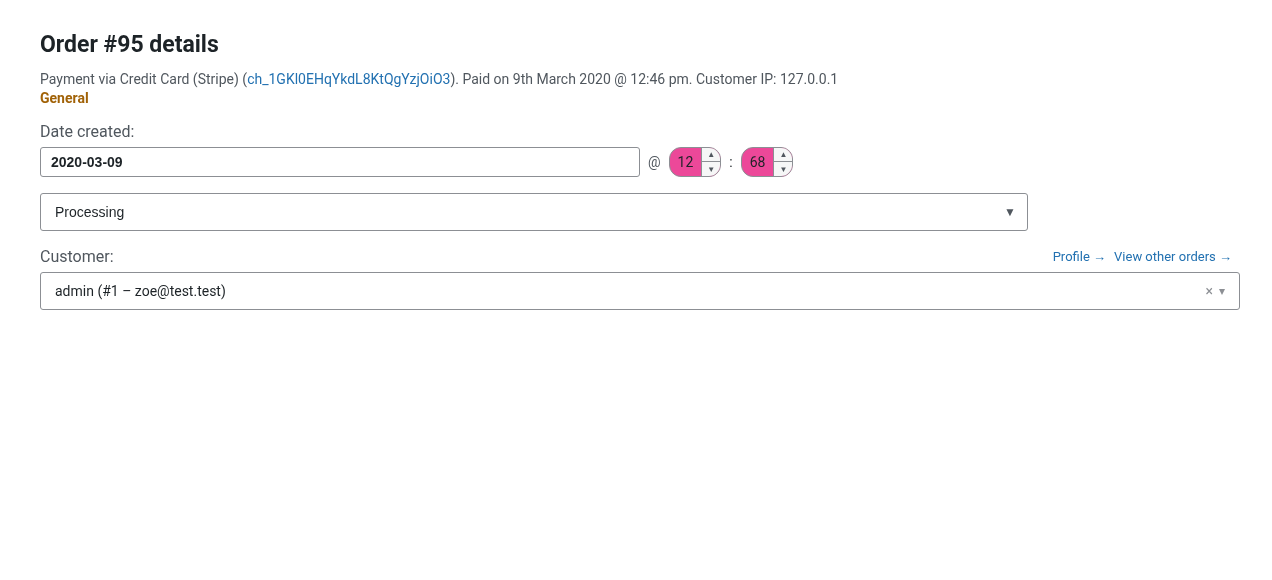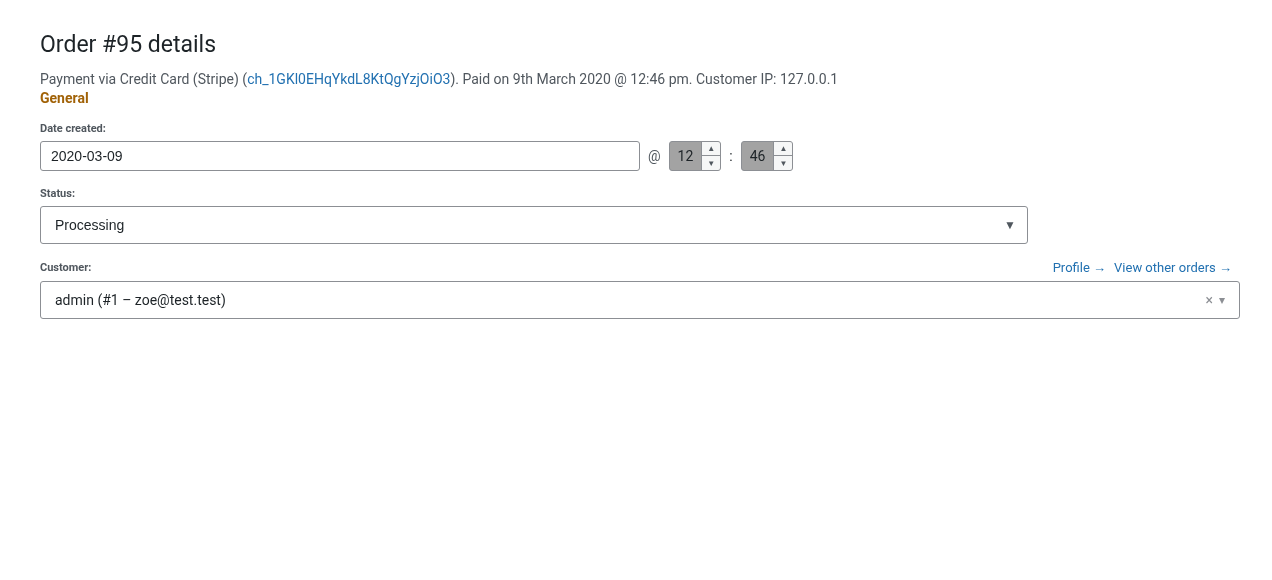--- a/index.html
+++ b/index.html
@@ -13,21 +13,21 @@
       font-size: 14px;
       color: #1d2327;
       background: #fff;
       padding: 30px 40px;
       width: 1272px;
       min-height: 580px;
     }
 
     .page-title {
       font-size: 23px;
-      font-weight: 400;
+      font-weight: 700;
       color: #1d2327;
       margin-bottom: 8px;
       line-height: 1.3;
     }
 
     .payment-info {
       font-size: 14px;
       color: #50575e;
       line-height: 1.6;
     }
@@ -43,55 +43,55 @@
       color: #a16207;
       margin-bottom: 16px;
     }
 
     .form-field {
       margin-bottom: 16px;
     }
 
     .form-label {
       display: block;
-      font-size: 11px;
+      font-size: 16px;
       color: #50575e;
       margin-bottom: 6px;
-      font-weight: bold;
     }
 
     .date-row {
       display: flex;
       align-items: center;
       gap: 8px;
     }
 
     .date-input {
       width: 600px;
       padding: 6px 10px;
       border: 1px solid #8c8f94;
       border-radius: 3px;
       font-size: 14px;
       color: #1d2327;
       background: #fff;
       outline: none;
+      font-weight: bold;
     }
 
     .at-symbol {
       font-size: 14px;
       color: #50575e;
     }
 
     .time-spinner {
       display: flex;
       align-items: center;
       border: 1px solid #8c8f94;
-      border-radius: 3px;
+      border-radius: 12px;
       overflow: hidden;
-      background: #a3a3a3;
+      background: #ec4899;
     }
 
     .time-value {
       padding: 6px 8px;
       font-size: 14px;
       color: #1d2327;
       min-width: 30px;
       text-align: center;
     }
 
@@ -226,31 +226,30 @@
     <span class="at-symbol">@</span>
     <div class="time-spinner">
       <span class="time-value">12</span>
       <div class="spinner-arrows">
         <div class="spinner-arrow">▲</div>
         <div class="spinner-arrow">▼</div>
       </div>
     </div>
     <span class="colon">:</span>
     <div class="time-spinner">
-      <span class="time-value">46</span>
+      <span class="time-value">68</span>
       <div class="spinner-arrows">
         <div class="spinner-arrow">▲</div>
         <div class="spinner-arrow">▼</div>
       </div>
     </div>
   </div>
 </div>
 
 <div class="form-field">
-  <label class="form-label">Status:</label>
   <div class="status-select-wrapper">
     <select class="status-select">
       <option value="processing" selected="">Processing</option>
       <option value="pending">Pending payment</option>
       <option value="on-hold">On hold</option>
       <option value="completed">Completed</option>
       <option value="cancelled">Cancelled</option>
       <option value="refunded">Refunded</option>
       <option value="failed">Failed</option>
     </select>

